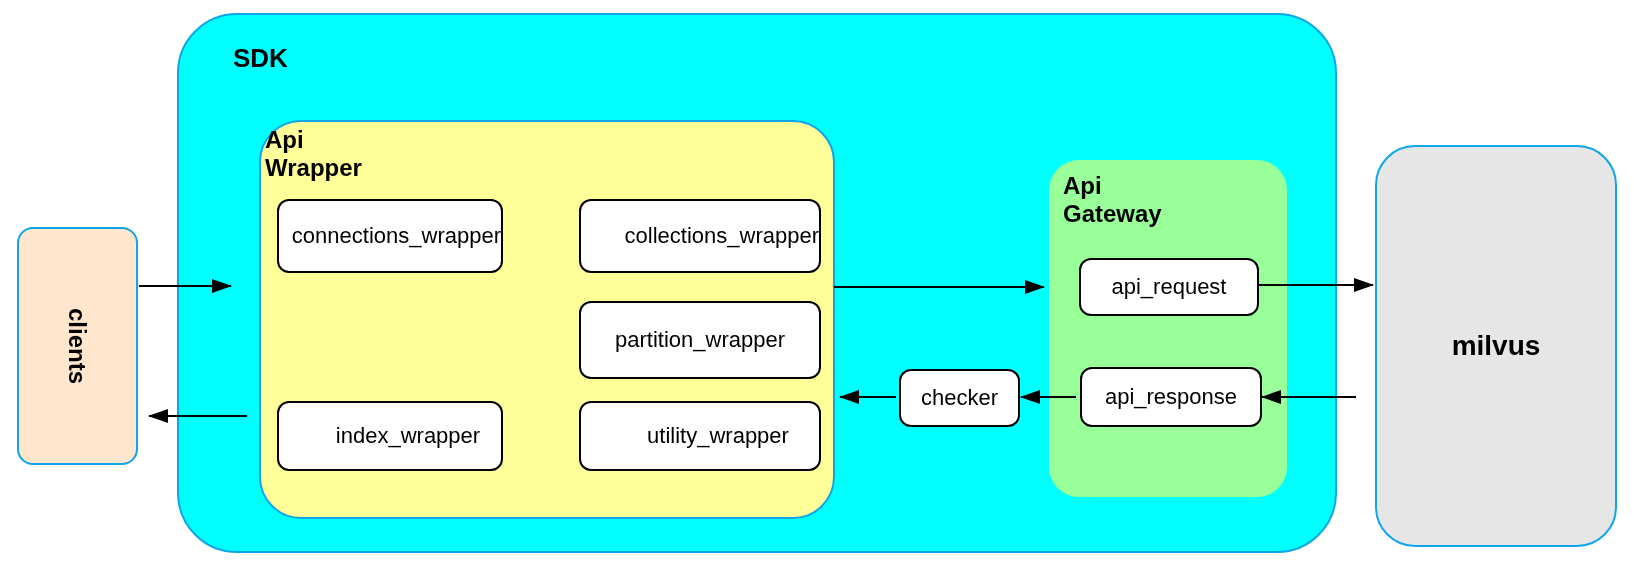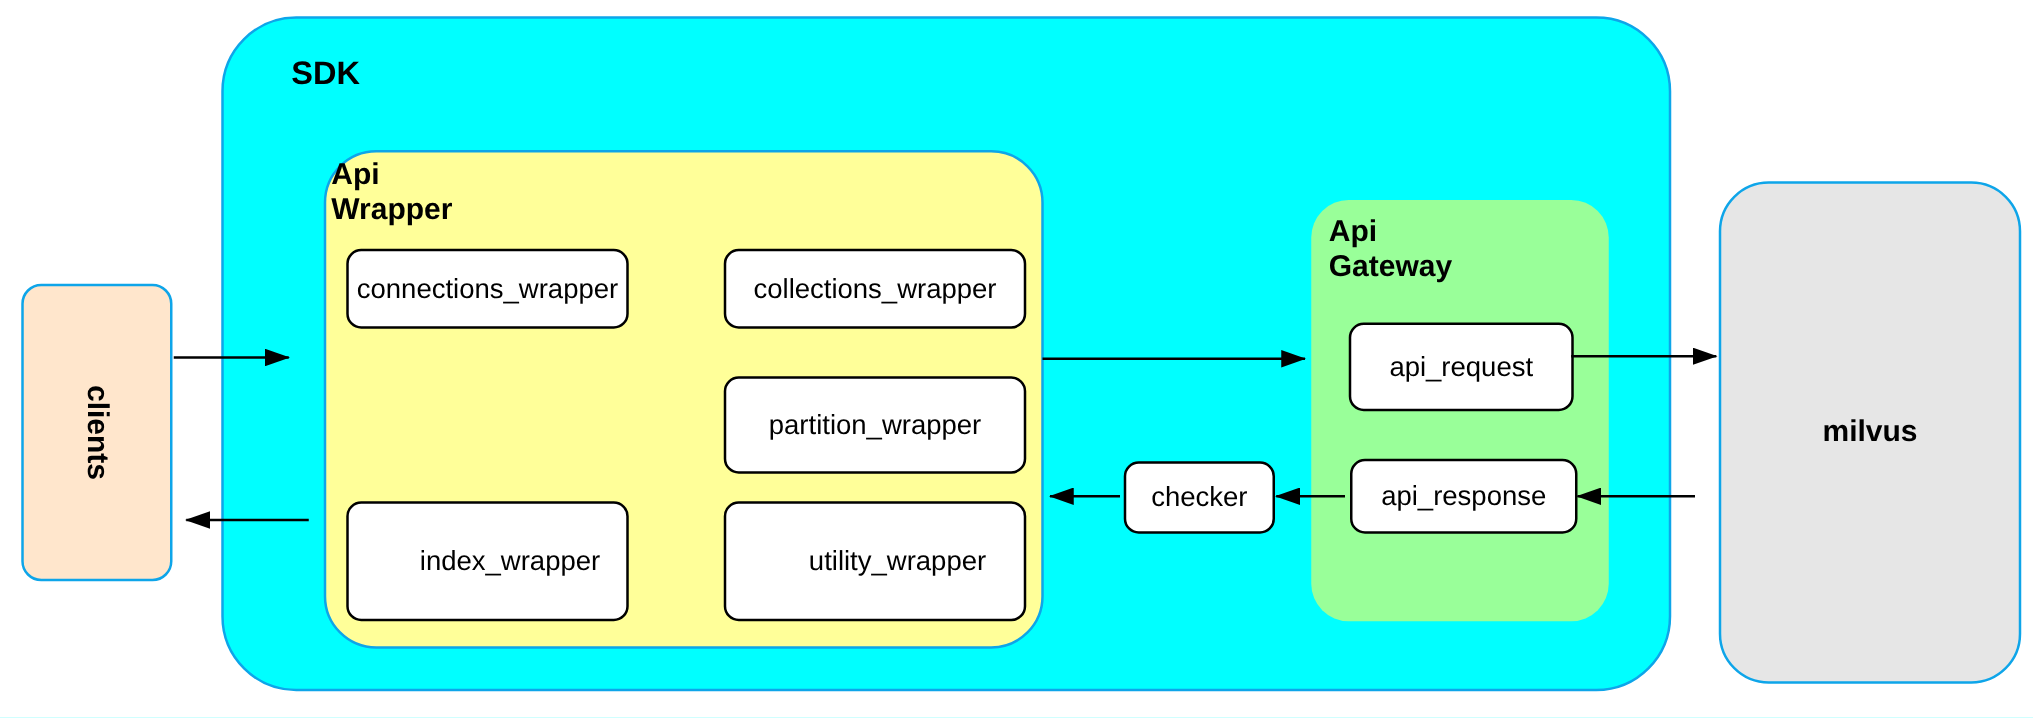--- a/index.html
+++ b/index.html
@@ -61,43 +61,43 @@
   .white-box {
     background: #ffffff;
     border: 2px solid #000000;
     border-radius: 12px;
     display: flex; align-items: center; justify-content: center;
     font-size: 22px; color: #000;
     white-space: nowrap;
   }
   .wm-c1 { left: 16px;  width: 226px; }
   .wm-c2 { left: 318px; width: 242px; }
-  .wm-r1 { top: 77px;  height: 64px; }
+  .wm-r1 { top: 77px;  height: 74px; justify-content: flex-end; }
   .wm-r2 { top: 179px; height: 78px; }
-  .wm-r3 { top: 279px; height: 96px; padding-left: 36px; }
+  .wm-r3 { top: 279px; height: 70px; padding-left: 36px; }
   
   .checker {
     left: 720px; top: 354px; width: 121px; height: 58px;
   }
   
   .gateway {
     left: 870px; top: 145px; width: 238px; height: 337px;
     background: #99FF99;
     border-radius: 30px;
   }
   .gw-label { left: 14px; top: 12px; width: 120px; }
-  .api-request  { left: 30px; top: 98px;  width: 180px; height: 71px; }
+  .api-request  { left: 30px; top: 98px;  width: 180px; height: 58px; }
   .api-response { left: 31px; top: 207px; width: 182px; height: 60px; }
   
   .milvus {
     left: 1375px; top: 145px; width: 242px; height: 402px;
     background: #E6E6E6;
     border-radius: 40px;
     display: flex; align-items: center; justify-content: center;
-    font-weight: bold; font-size: 24px; color: #000;
+    font-weight: bold; font-size: 28px; color: #000;
   }
   
   .arrows {
     position: absolute; left: 0; top: 0;
     width: 1634px; height: 574px;
     pointer-events: none;
     z-index: 5;
   }
 </style>
 </head>

